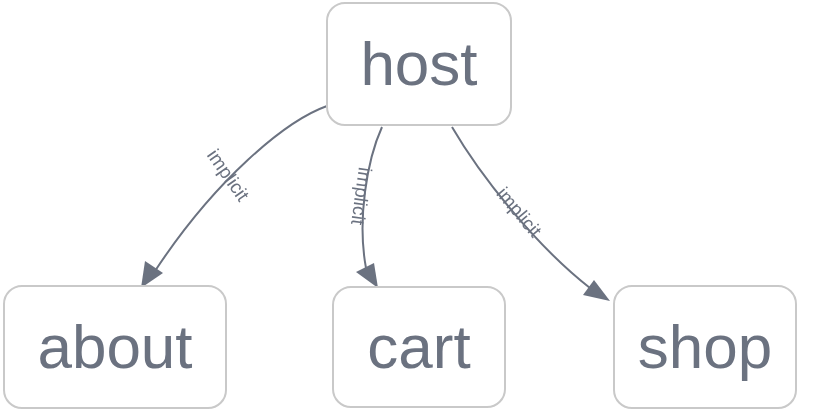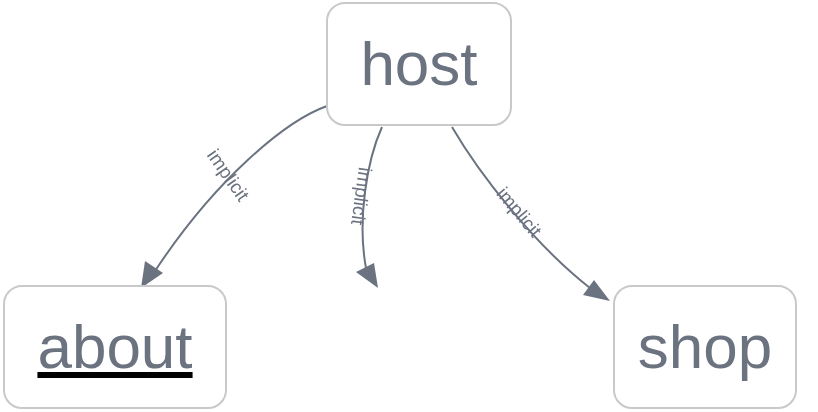--- a/index.html
+++ b/index.html
@@ -59,21 +59,21 @@
     fill: #6b7280;
     font-family: "Liberation Sans", sans-serif;
     font-size: 19px;
     font-weight: 400;
     text-anchor: middle;
     dominant-baseline: middle;
     user-select: none;
   }
   
   #node-host   { left: 326px; top: 2px;   width: 186px; height: 124px; }
-  #node-about  { left: 3px;   top: 285px; width: 224px; height: 124px; text-decoration: underline; }
+  #node-about  { left: 3px;   top: 285px; width: 224px; height: 124px; }
   #node-cart   { left: 332px; top: 286px; width: 174px; height: 122px; }
   #node-shop   { left: 613px; top: 285px; width: 184px; height: 124px; }
 </style>
 </head>
 <body>
 
 <div id="diagram-canvas">
 
   <svg id="graph-svg" viewBox="0 0 818 412" xmlns="http://www.w3.org/2000/svg">
 
@@ -97,18 +97,21 @@
   </svg>
 
   <div class="node-box" id="node-host">
     <span class="node-label">host</span>
   </div>
 
   <div class="node-box" id="node-about">
     <span class="node-label">about</span>
   </div>
 
+  <div class="node-box" id="node-cart">
+    <span class="node-label">cart</span>
+  </div>
 
   <div class="node-box" id="node-shop">
     <span class="node-label">shop</span>
   </div>
 
 </div>
 
 </body></html>

